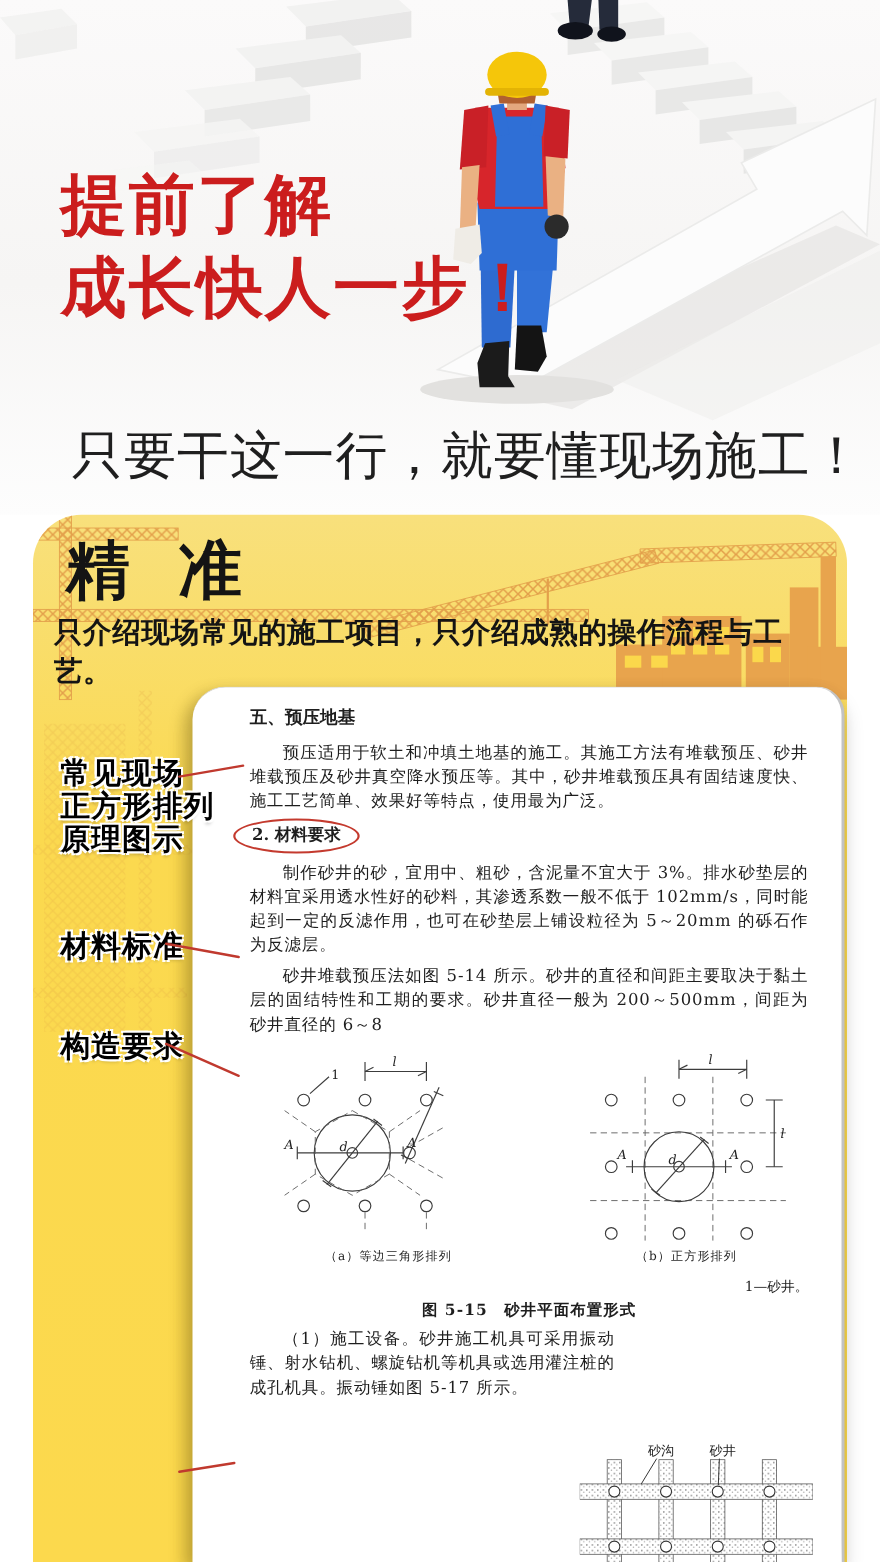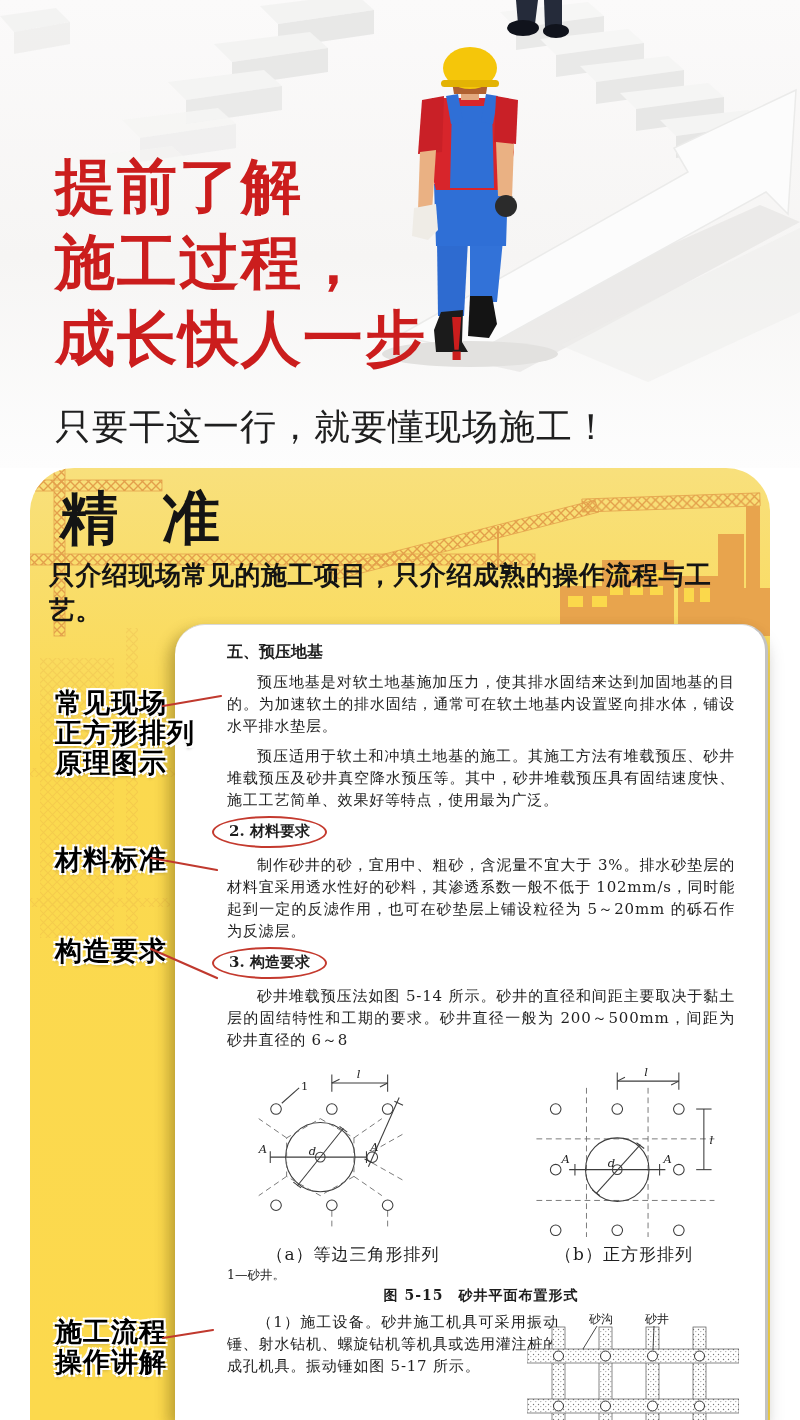--- a/index.html
+++ b/index.html
@@ -4,21 +4,21 @@
 <style>
   html,body{margin:0;padding:0;background:#fff;}
   .canvas{position:relative;width:800px;height:1420px;overflow:hidden;background:#fff;
           font-family:"Liberation Sans",sans-serif;}
   
   .hero{position:absolute;left:0;top:0;width:800px;height:468px;
         background:linear-gradient(180deg,#fbfafa 0%,#f6f5f4 55%,#fdfdfd 100%);}
   .hero-art{position:absolute;left:0;top:0;}
   .hero-title{position:absolute;left:55px;top:148px;color:#cb1d1d;
               font-family:"DejaVu Serif",serif;font-weight:bold;font-size:60px;line-height:76px;letter-spacing:2px;}
-  .hero-sub{position:absolute;left:55px;top:383px;color:#1f1f1f;font-size:36px;font-weight:500;letter-spacing:1px;margin-top:20px;}
+  .hero-sub{position:absolute;left:65px;top:383px;color:#1f1f1f;font-size:47px;font-weight:500;letter-spacing:1px;}
   
   .card{position:absolute;left:30px;top:468px;width:740px;height:952px;
         border-radius:44px 44px 0 0;overflow:hidden;
         background:linear-gradient(180deg,#f8e07c 0%,#fbd94f 30%,#fcd94d 100%);}
   .crane-art{position:absolute;left:0;top:0;}
   .card-heading{position:absolute;left:30px;top:12px;display:flex;gap:44px;
                 color:#141414;font-size:58px;font-weight:bold;z-index:2;}
   .card-desc{position:absolute;left:19px;top:90px;width:700px;color:#141414;
              font-size:26px;font-weight:bold;letter-spacing:0.5px;z-index:2;}
   
@@ -31,22 +31,22 @@
   .oval-row{margin-top:6px;}
   .oval-row.m5{margin-top:5px;}
   .oval-row.m12{margin-top:12px;}
   .oval{display:inline-block;border:2px solid #c43a2e;border-radius:50%;
         padding:2px 15px 4px;margin-left:-15px;font-weight:bold;font-size:15px;line-height:22px;}
   .page p{margin:6px 0 0;font-size:15px;line-height:22px;letter-spacing:0.8px;
           text-indent:2em;text-align:justify;}
   .page p.m8{margin-top:8px;}
   .figs{display:flex;justify-content:space-between;margin:8px 0 0 6px;}
   .figbox{text-align:center;}
-  .figcap{font-size:17px;margin-top:2px;letter-spacing:1px;}
-  .figlegend{text-align:left;font-size:12.5px;margin-top:1px;}
+  .figcap{font-size:11px;margin-top:2px;letter-spacing:1px;}
+  .figlegend{text-align:right;font-size:12.5px;margin-top:13px;}
   .figtitle{text-align:center;font-size:14px;font-weight:bold;margin-top:3px;letter-spacing:1px;}
   .narrow{width:332px;}
   .gridfig{position:absolute;right:26px;top:688px;}
   
   .callout{position:absolute;left:55px;color:#000;font-weight:bold;font-size:27px;line-height:30px;
            letter-spacing:1px;z-index:3;
            text-shadow:-2px -2px 0 #fff,2px -2px 0 #fff,-2px 2px 0 #fff,2px 2px 0 #fff,0 3px 3px rgba(0,0,0,.18);}
   .c1{top:688px;}.c2{top:845px;}.c3{top:936px;}.c4{top:1317px;}
   .connectors{position:absolute;left:0;top:0;z-index:4;pointer-events:none;}
   
@@ -121,21 +121,20 @@
         <polygon points="414,208 436,204 438,230 428,240 412,236" fill="#efece6"></polygon>
         <circle cx="506" cy="206" r="11" fill="#2b2b2b"></circle>
         <polygon points="461,84 479,84 479,100 461,100" fill="#e3a87e"></polygon>
         <polygon points="452,82 488,82 486,94 454,94" fill="#b06030"></polygon>
         <ellipse cx="470" cy="68" rx="27" ry="21" fill="#f5c60a"></ellipse>
         <rect x="441" y="80" width="58" height="7" rx="3.5" fill="#e3b304"></rect>
       </g>
     </svg>
     <div class="hero-title">
       <div>提前了解</div>
-      <div>施工过程，</div>
       <div>成长快人一步！</div>
     </div>
     <div class="hero-sub">只要干这一行，就要懂现场施工！</div>
   </div>
 
   <div class="card">
     <svg class="crane-art" width="740" height="952" viewBox="0 0 740 952">
       <defs>
         <pattern id="xh" width="9" height="9" patternUnits="userSpaceOnUse">
           <path d="M0,9 L9,0 M0,0 L9,9" stroke="#e3a04b" stroke-width="1.4" fill="none"></path>
@@ -182,27 +181,25 @@
     <div class="card-heading">
       <span>精</span>
       <span>准</span>
     </div>
     <div class="card-desc">只介绍现场常见的施工项目，只介绍成熟的操作流程与工艺。</div>
   </div>
 
   <div class="page">
     <div class="sec-title">五、预压地基</div>
 
-    <p>预压地基是对软土地基施加压力，使其排水固结来达到加固地基的目的。为加速软土的排水固结，通常可在软土地基内设置竖向排水体，铺设水平排水垫层。</p>
     <p class="m8">预压适用于软土和冲填土地基的施工。其施工方法有堆载预压、砂井堆载预压及砂井真空降水预压等。其中，砂井堆载预压具有固结速度快、施工工艺简单、效果好等特点，使用最为广泛。</p>
 
     <div class="oval-row m5"><span class="oval"><span>2. 材料要求</span></span></div>
     <p>制作砂井的砂，宜用中、粗砂，含泥量不宜大于 3%。排水砂垫层的材料宜采用透水性好的砂料，其渗透系数一般不低于 102mm/s，同时能起到一定的反滤作用，也可在砂垫层上铺设粒径为 5～20mm 的砾石作为反滤层。</p>
 
-    <div class="oval-row m5"><span class="oval"><span>3. 构造要求</span></span></div>
     <p>砂井堆载预压法如图 5-14 所示。砂井的直径和间距主要取决于黏土层的固结特性和工期的要求。砂井直径一般为 200～500mm，间距为砂井直径的 6～8</p>
 
     <div class="figs">
       <div class="figbox">
         <svg width="240" height="178" viewBox="0 0 240 185">
           <g stroke="#3c3c3c" fill="none" stroke-width="1.1">
 
             <line x1="98" y1="16" x2="98" y2="34"></line>
               <line x1="156" y1="16" x2="156" y2="34"></line>
             <line x1="98" y1="25" x2="156" y2="25"></line>
@@ -338,24 +335,20 @@
     </svg>
   </div>
 
   <div class="callout c1">
     <div>常见现场</div>
     <div>正方形排列</div>
     <div>原理图示</div>
   </div>
   <div class="callout c2">材料标准</div>
   <div class="callout c3">构造要求</div>
-  <div class="callout c4">
-    <div>施工流程</div>
-    <div>操作讲解</div>
-  </div>
 
   <svg class="connectors" width="800" height="1420" viewBox="0 0 800 1420">
     <g stroke="#c0392e" stroke-width="2.2" stroke-linecap="round">
       <line x1="163" y1="706" x2="221" y2="696"></line>
       <line x1="151" y1="858" x2="217" y2="870"></line>
       <line x1="151" y1="949" x2="217" y2="978"></line>
       <line x1="163" y1="1338" x2="213" y2="1330"></line>
     </g>
   </svg>
 

